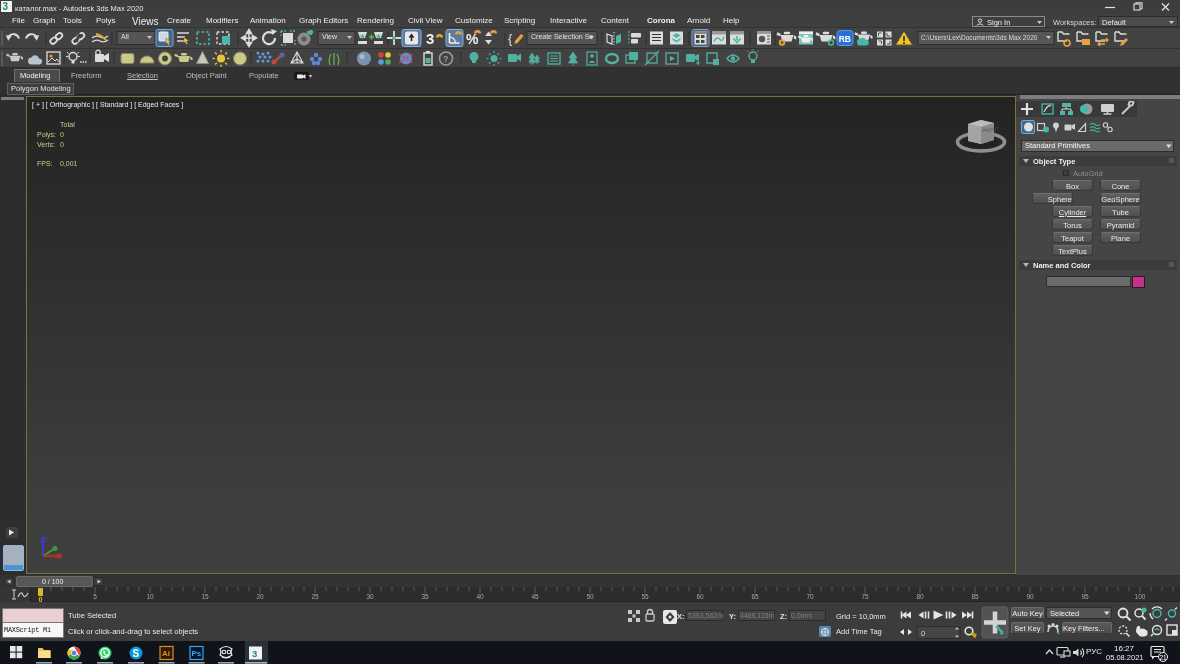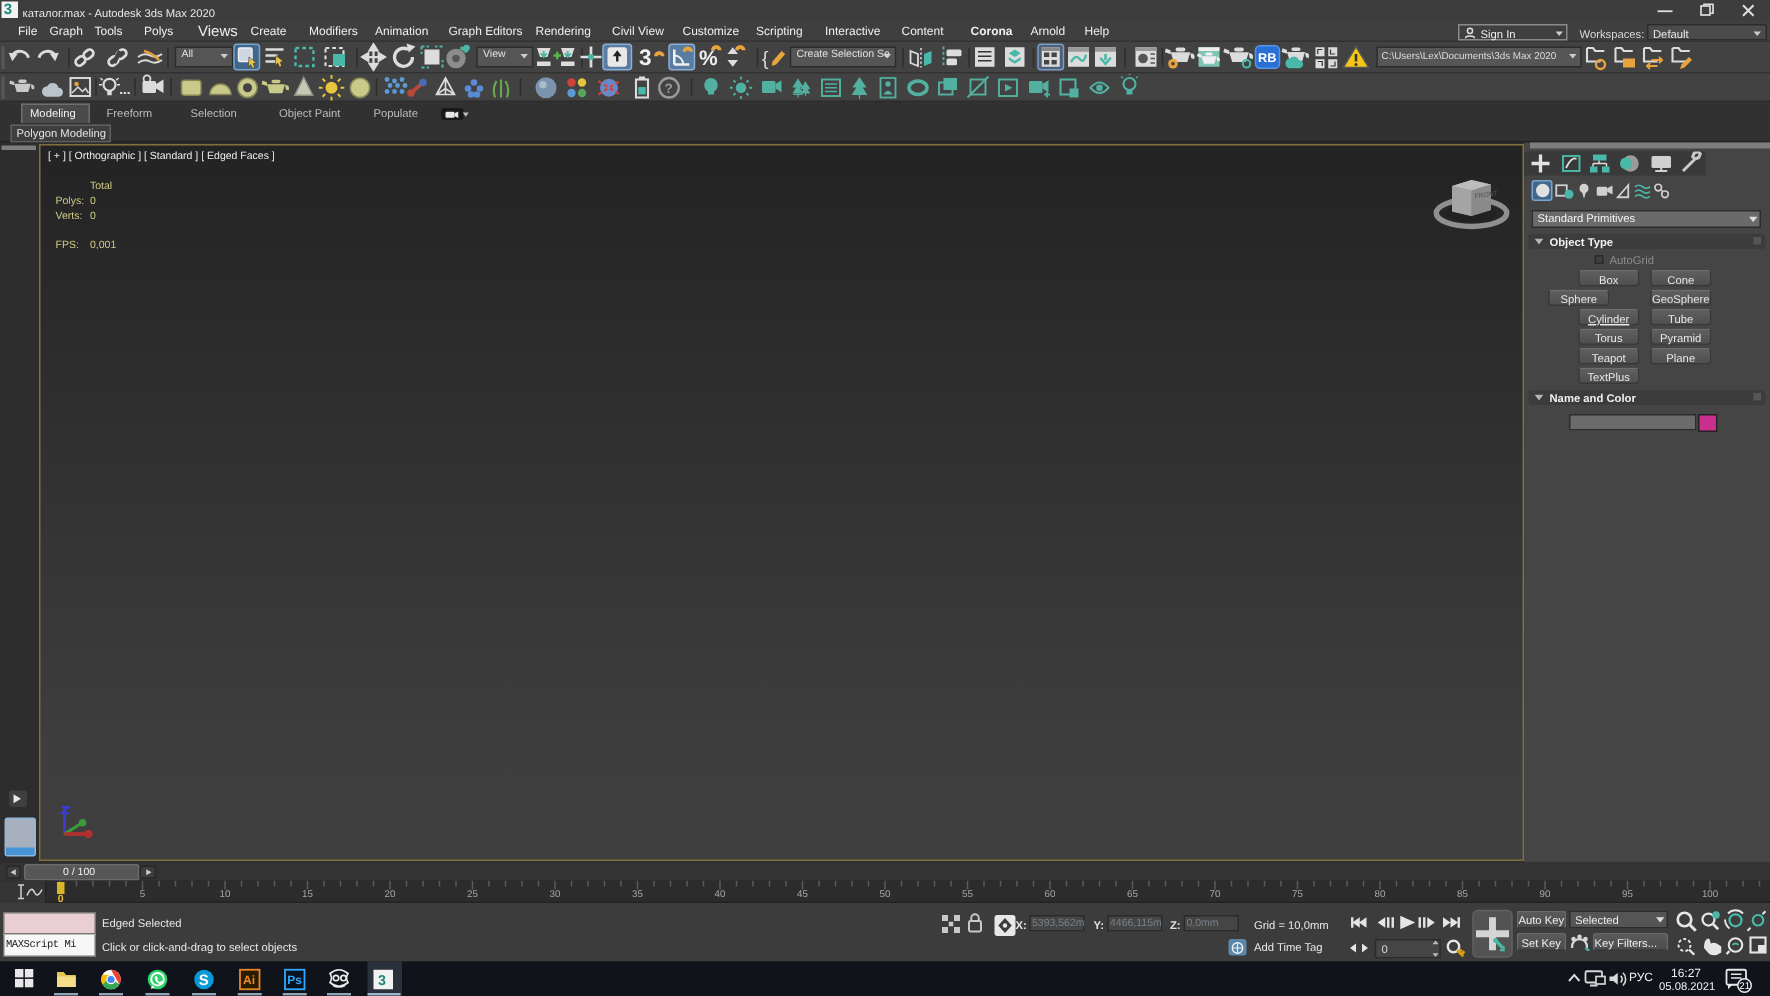--- a/index.html
+++ b/index.html
@@ -343,21 +343,21 @@
 <path d="M727 9.5 q6-7 12 0 q-6 7-12 0z" fill="none" stroke="#52b0a0" stroke-width="1.3"></path>
       <circle cx="733" cy="9.5" r="2.2" fill="#52b0a0"></circle>
 <circle cx="753" cy="7" r="4" fill="none" stroke="#52b0a0" stroke-width="1.4"></circle>
       <path d="M751 11 h4 v3 h-4 z" fill="#52b0a0"></path>
       <path d="M753 1 v-1 M748.5 3 l-1-1 M757.5 3 l1-1" stroke="#52b0a0"></path>
 </svg>
 <div class="abs" style="left:0px;top:68px;width:1180px;height:14px;background:#313131;"></div>
 <div class="abs" style="left:14px;top:68.5px;width:46px;height:13.5px;background:#4a4a4a;border:1px solid #6e6e6e;border-bottom:none;"></div>
 <div class="t" style="left:20px;top:70.5px;font-size:7.5px;color:#f2f2f2;">Modeling</div>
 <div class="t" style="left:71px;top:70.5px;font-size:7.5px;color:#bdbdbd;">Freeform</div>
-<div class="t" style="left:127px;top:70.5px;font-size:7.5px;color:#bdbdbd;">Selection</div>
+<div class="t" style="left:127px;top:70.5px;font-size:7.5px;color:#bdbdbd;text-decoration:underline;">Selection</div>
 <div class="t" style="left:186px;top:70.5px;font-size:7.5px;color:#bdbdbd;">Object Paint</div>
 <div class="t" style="left:249px;top:70.5px;font-size:7.5px;color:#bdbdbd;">Populate</div>
 <div class="abs" style="left:294px;top:71.5px;width:15px;height:8.5px;background:#191919;border-radius:2px;"></div>
 <svg class="abs" style="left:296px;top:73.5px" width="20" height="5" viewBox="0 0 20 5">
       <rect x="1" y="0.5" width="6" height="4" rx="0.8" fill="#e8e8e8"></rect>
       <path d="M7 1.5 l2.5-1.2 v4.4 l-2.5-1.2z" fill="#e8e8e8"></path>
       <path d="M12.5 1 l2 2.8 2-2.8z" fill="#c0c0c0"></path>
     </svg>
 <div class="abs" style="left:0px;top:82px;width:1180px;height:13px;background:#313131;border-bottom:1px solid #222;"></div>
 <div class="abs" style="left:7px;top:82.5px;width:67px;height:12px;background:#3e3e3e;border:1px solid #606060;"></div>
@@ -443,21 +443,21 @@
 <div class="abs" style="left:1019px;top:155.5px;width:158px;height:10.5px;background:#3c3c3c;border-radius:2px;"></div>
 <svg class="abs" style="left:1023px;top:159px" width="6" height="4" viewBox="0 0 6 4">
       <path d="M0 0 l3 4 3-4z" fill="#b5b5b5"></path>
     </svg>
 <div class="t" style="left:1033px;top:156.5px;font-size:7.5px;font-weight:bold;color:#f0f0f0;">Object Type</div>
 <div class="abs" style="left:1169px;top:158px;width:5px;height:5px;background:#565656;"></div>
 <div class="abs" style="left:1063px;top:170px;width:6px;height:6px;background:#3e3e3e;border:1px solid #2a2a2a;"></div>
 <div class="t" style="left:1073px;top:168.5px;font-size:7.5px;color:#8f8f8f;">AutoGrid</div>
 <div class="abs" style="left:1052px;top:179.5px;width:41px;height:11.5px;background:linear-gradient(#5f5f5f,#4f4f4f);border:1px solid #393939;border-top-color:#6e6e6e;border-radius:3px;color:#e8e8e8;font-size:7.5px;text-align:center;line-height:11px;">Box</div>
 <div class="abs" style="left:1100px;top:179.5px;width:41px;height:11.5px;background:linear-gradient(#5f5f5f,#4f4f4f);border:1px solid #393939;border-top-color:#6e6e6e;border-radius:3px;color:#e8e8e8;font-size:7.5px;text-align:center;line-height:11px;">Cone</div>
-<div class="abs" style="left:1032px;top:192.5px;width:41px;height:11.5px;background:linear-gradient(#5f5f5f,#4f4f4f);border:1px solid #393939;border-top-color:#6e6e6e;border-radius:3px;color:#e8e8e8;font-size:7.5px;text-align:center;line-height:11px;">Sphere</div>
+<div class="abs" style="left:1032px;top:192.5px;width:41px;height:11.5px;background:linear-gradient(#5f5f5f,#4f4f4f);border:1px solid #393939;border-top-color:#6e6e6e;border-radius:3px;color:#e8e8e8;font-size:7.5px;text-align:right;line-height:11px;">Sphere</div>
 <div class="abs" style="left:1100px;top:192.5px;width:41px;height:11.5px;background:linear-gradient(#5f5f5f,#4f4f4f);border:1px solid #393939;border-top-color:#6e6e6e;border-radius:3px;color:#e8e8e8;font-size:7.5px;text-align:center;line-height:11px;">GeoSphere</div>
 <div class="abs" style="left:1052px;top:205.5px;width:41px;height:11.5px;background:linear-gradient(#5f5f5f,#4f4f4f);border:1px solid #393939;border-top-color:#6e6e6e;border-radius:3px;color:#e8e8e8;font-size:7.5px;text-align:center;line-height:11px;text-decoration:underline;">Cylinder</div>
 <div class="abs" style="left:1100px;top:205.5px;width:41px;height:11.5px;background:linear-gradient(#5f5f5f,#4f4f4f);border:1px solid #393939;border-top-color:#6e6e6e;border-radius:3px;color:#e8e8e8;font-size:7.5px;text-align:center;line-height:11px;">Tube</div>
 <div class="abs" style="left:1052px;top:218.5px;width:41px;height:11.5px;background:linear-gradient(#5f5f5f,#4f4f4f);border:1px solid #393939;border-top-color:#6e6e6e;border-radius:3px;color:#e8e8e8;font-size:7.5px;text-align:center;line-height:11px;">Torus</div>
 <div class="abs" style="left:1100px;top:218.5px;width:41px;height:11.5px;background:linear-gradient(#5f5f5f,#4f4f4f);border:1px solid #393939;border-top-color:#6e6e6e;border-radius:3px;color:#e8e8e8;font-size:7.5px;text-align:center;line-height:11px;">Pyramid</div>
 <div class="abs" style="left:1052px;top:231.5px;width:41px;height:11.5px;background:linear-gradient(#5f5f5f,#4f4f4f);border:1px solid #393939;border-top-color:#6e6e6e;border-radius:3px;color:#e8e8e8;font-size:7.5px;text-align:center;line-height:11px;">Teapot</div>
 <div class="abs" style="left:1100px;top:231.5px;width:41px;height:11.5px;background:linear-gradient(#5f5f5f,#4f4f4f);border:1px solid #393939;border-top-color:#6e6e6e;border-radius:3px;color:#e8e8e8;font-size:7.5px;text-align:center;line-height:11px;">Plane</div>
 <div class="abs" style="left:1052px;top:244.5px;width:41px;height:11.5px;background:linear-gradient(#5f5f5f,#4f4f4f);border:1px solid #393939;border-top-color:#6e6e6e;border-radius:3px;color:#e8e8e8;font-size:7.5px;text-align:center;line-height:11px;">TextPlus</div>
 <div class="abs" style="left:1019px;top:259.5px;width:158px;height:10.5px;background:#3c3c3c;border-radius:2px;"></div>
 <svg class="abs" style="left:1023px;top:263px" width="6" height="4" viewBox="0 0 6 4">
@@ -609,21 +609,21 @@
 <div class="t" style="left:971.4px;top:592.5px;font-size:6.5px;color:#a8a8a8;">85</div>
 <div class="t" style="left:1026.4px;top:592.5px;font-size:6.5px;color:#a8a8a8;">90</div>
 <div class="t" style="left:1081.4px;top:592.5px;font-size:6.5px;color:#a8a8a8;">95</div>
 <div class="t" style="left:1134.6px;top:592.5px;font-size:6.5px;color:#a8a8a8;">100</div>
 <div class="abs" style="left:37.5px;top:588px;width:5.5px;height:8px;background:#d8b62a;"></div>
 <div class="t" style="left:38.5px;top:595.5px;font-size:7px;color:#e3c032;font-weight:bold;">0</div>
 <div class="abs" style="left:0px;top:602px;width:1180px;height:39px;background:#3c3c3c;"></div>
 <div class="abs" style="left:2px;top:607.5px;width:62px;height:15px;background:#e9cfd4;border:1px solid #777;"></div>
 <div class="abs" style="left:2px;top:622.5px;width:62px;height:15.5px;background:#f7f7f7;border:1px solid #777;border-top:none;"></div>
 <div class="t" style="left:4px;top:626px;font-family:Liberation Mono,monospace;font-size:7px;color:#222;letter-spacing:-0.3px;">MAXScript Mi</div>
-<div class="t" style="left:68px;top:611px;font-size:7.5px;color:#e8e8e8;">Edged Selected</div>
+<div class="t" style="left:68px;top:611px;font-size:7.5px;color:#e8e8e8;">Tube Selected</div>
 <div class="t" style="left:68px;top:626.5px;font-size:7.5px;color:#e8e8e8;">Click or click-and-drag to select objects</div>
 <svg class="abs" style="left:620px;top:602px" width="560" height="39" viewBox="0 0 560 39">
 <g fill="#c9c9c9">
         <rect x="8" y="8" width="4" height="4"></rect>
         <rect x="16" y="8" width="4" height="4"></rect>
         <rect x="8" y="16" width="4" height="4"></rect>
         <rect x="16" y="16" width="4" height="4"></rect>
         <rect x="12.5" y="12.5" width="3" height="3"></rect>
       </g>
 <rect x="26" y="12" width="8" height="7" rx="1" fill="none" stroke="#c9c9c9" stroke-width="1.3"></rect>

